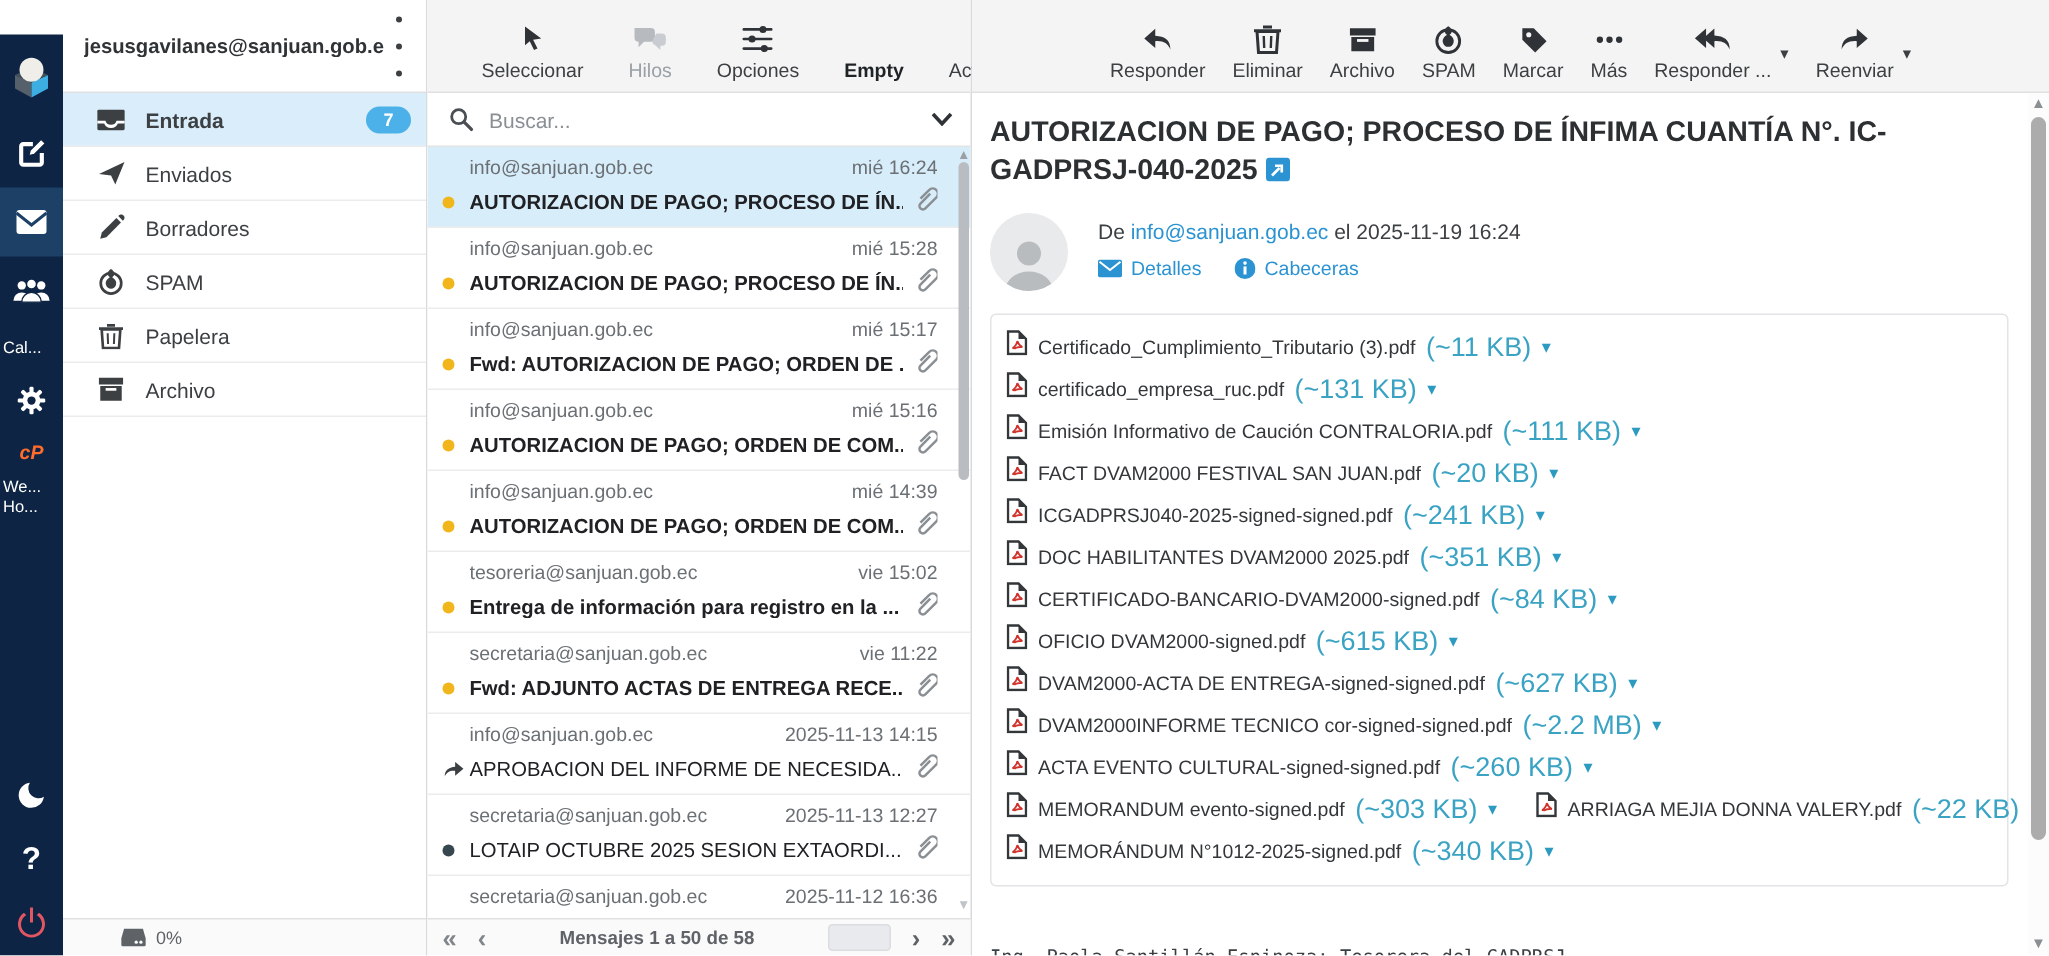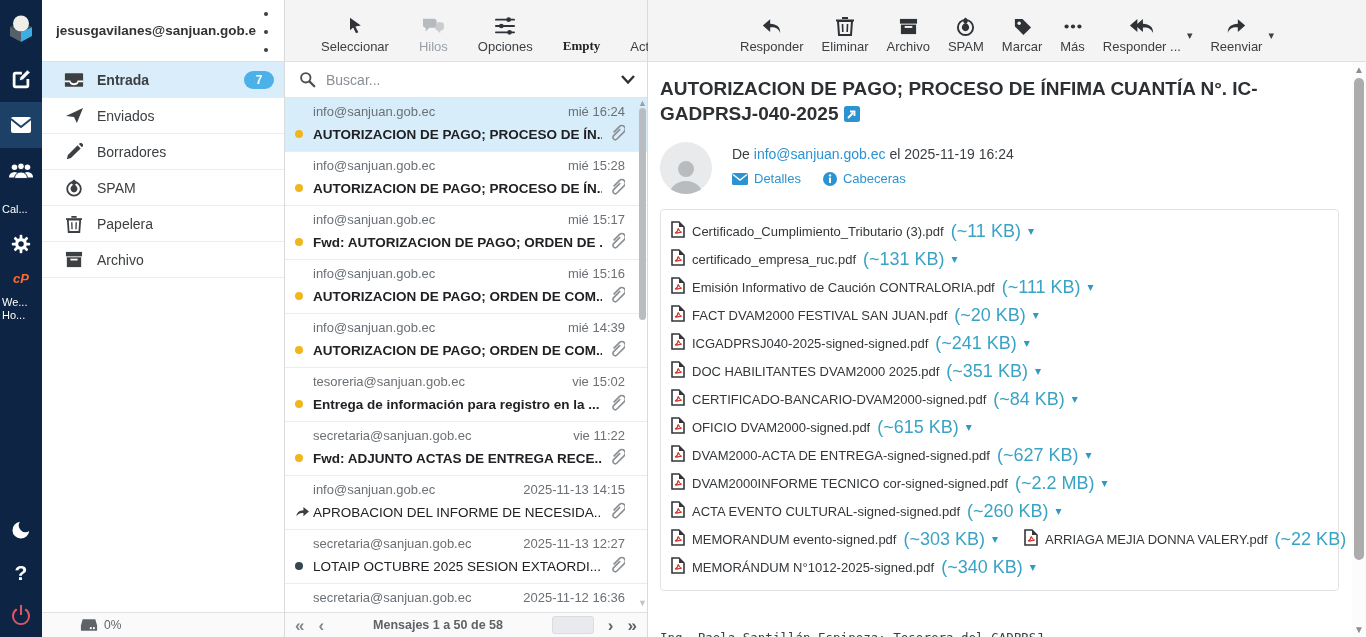--- a/index.html
+++ b/index.html
@@ -1,21 +1,21 @@
 <!DOCTYPE html>
 <html><head>
 <meta charset="utf-8">
 <style>
   * { margin:0; padding:0; box-sizing:border-box; }
   html,body { width:1366px; height:637px; overflow:hidden; background:#fff;
     font-family:"Liberation Sans", sans-serif; color:#3c4043; }
   .app { display:flex; width:1366px; height:637px; }
 
   
-  .rail { width:42px; background:#0d2444; display:flex; flex-direction:column; align-items:center; flex-shrink:0; }
+  .rail { width:42px; background:#0d2444; display:flex; flex-direction:column; align-items:center; flex-shrink:0;margin-top:23px; }
   .rail-btn { width:42px; height:46px; display:flex; align-items:center; justify-content:center; cursor:pointer; }
   .rail-btn svg { display:block; }
   .rail-btn.active { background:#1d4066; }
   .rail-logo { width:42px; height:56px; display:flex; align-items:center; justify-content:center; }
   .rail-label { color:#fff; font-size:11px; line-height:13px; text-align:left; width:42px; padding-left:2px;
     white-space:nowrap; overflow:hidden; }
   .rail-spacer { flex:1; }
   .cp { color:#ff6c2c; font-weight:bold; font-style:italic; font-size:13px; }
   .help-q { color:#fff; font-size:21px; font-weight:bold; }
 
@@ -35,21 +35,21 @@
   .quota { margin-top:auto; height:25px; border-top:1px solid #e0e0e0; background:#fafafa;
     display:flex; align-items:center; padding-left:38px; gap:6px; font-size:12px; color:#5f6368; }
 
   
   .listcol { width:363px; border-right:1px solid #d8dadc; display:flex; flex-direction:column; background:#fff; flex-shrink:0; }
   .ltoolbar { height:62px; background:#f4f4f4; border-bottom:1px solid #e0e0e0;
     display:flex; align-items:flex-end; justify-content:space-evenly; padding:0 6px 7px 6px; }
   .tbtn { display:flex; flex-direction:column; align-items:center; gap:3px; cursor:pointer;margin-left:30px; }
   .tbtn .lbl { font-size:13px; color:#3c4043; }
   .tbtn.disabled .lbl { color:#9aa0a6; }
-  .tbtn.bold .lbl { font-weight:bold; color:#1f2326;font-family:Liberation Serif, serif; }
+  .tbtn.bold .lbl { font-weight:bold; color:#1f2326; }
   .searchbar { height:36px; border-bottom:1px solid #e4e4e4; display:flex; align-items:center; padding:0 12px 0 14px; gap:10px; }
   .searchbar input { flex:1; border:none; outline:none; font-size:14px; color:#4d7c0f; font-family:inherit; background:transparent; }
   .searchbar input::placeholder { color:#8a8f94; }
   .msgs { flex:1; overflow:hidden; position:relative; }
   .msg { height:54px; padding:6px 22px 0 10px; border-bottom:1px solid #ececec; cursor:pointer; }
   .msg.sel { background:#d8edfa; }
   .m1 { display:flex; font-size:13px; color:#6b7075; padding-left:18px; }
   .m1 .sender { flex:1; white-space:nowrap; overflow:hidden; }
   .m1 .mdate { margin-left:8px; white-space:nowrap; }
   .m2 { display:flex; align-items:center; margin-top:4px; }

